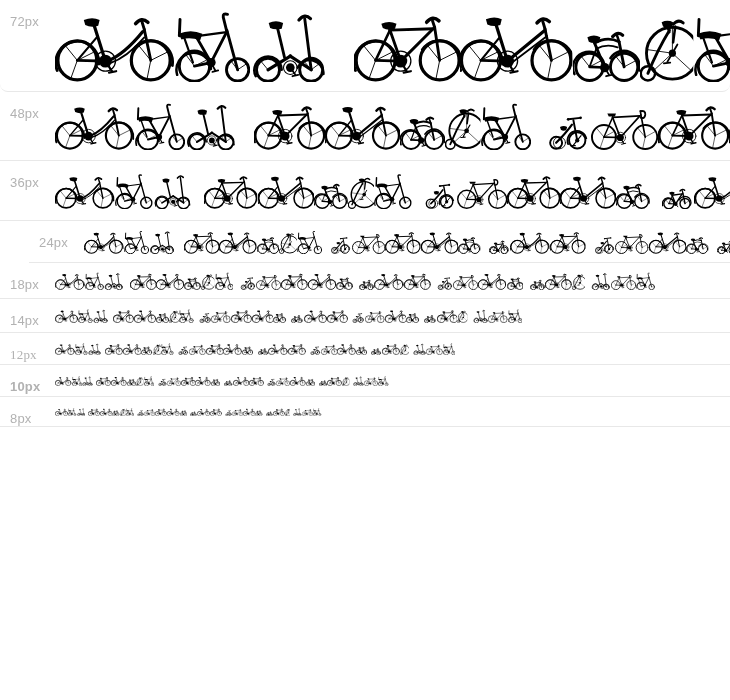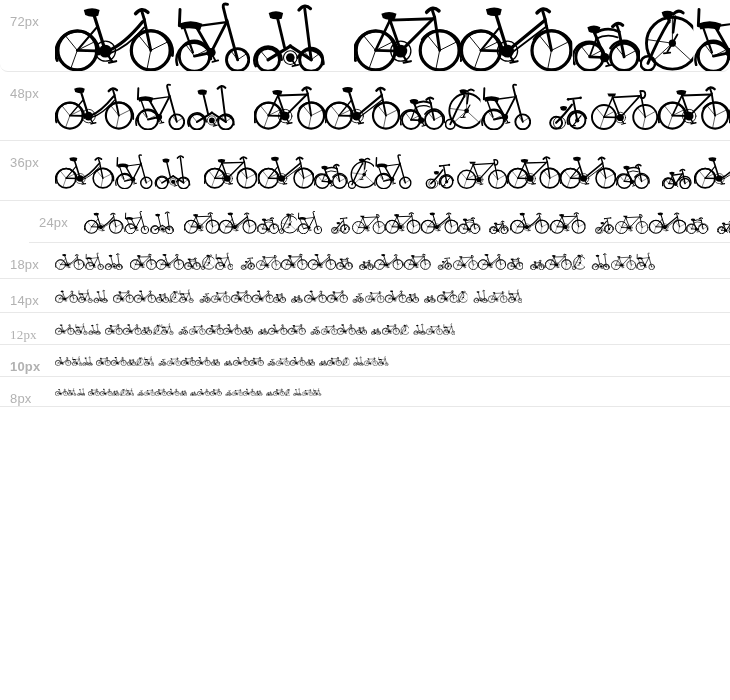--- a/index.html
+++ b/index.html
@@ -240,21 +240,21 @@
         <path d="M50 50 Q57 42 63 48" stroke-width="4"></path>
         <path d="M38 86 L44 94" stroke-width="2.5"></path>
       </g>
       <path d="M20 54 Q28 50 35 54 L33 60 Q26 62 22 59 Z" fill="currentColor"></path>
       <circle cx="38" cy="86" r="5.5" fill="currentColor"></circle>
     </symbol>
   </defs>
 </svg>
 
 <main id="waterfall">
-    <section class="size-row" style="height: 72px; border-radius: 8px;">
+    <section class="size-row" style="height: 92px; border-radius: 8px;">
     <span class="size-label">72px</span>
     <div class="preview-line" style="color: rgb(0, 0, 0);">
         <svg viewBox="0 0 166 100" width="119.52" height="72" class="glyph">
           <use href="#sym-ladies" xlink:href="#sym-ladies"></use>
         </svg>
         <svg viewBox="0 0 105 100" width="75.60" height="72" class="glyph">
           <use href="#sym-chopper" xlink:href="#sym-chopper"></use>
         </svg>
         <svg viewBox="0 0 110 100" width="79.20" height="72" class="glyph">
           <use href="#sym-folding" xlink:href="#sym-folding"></use>

